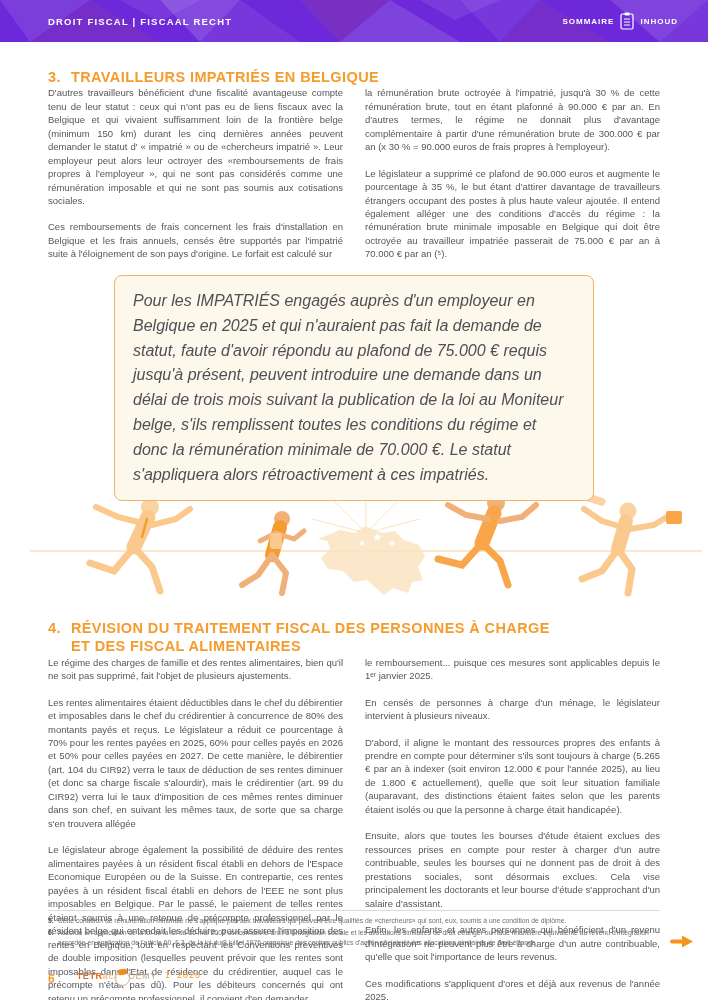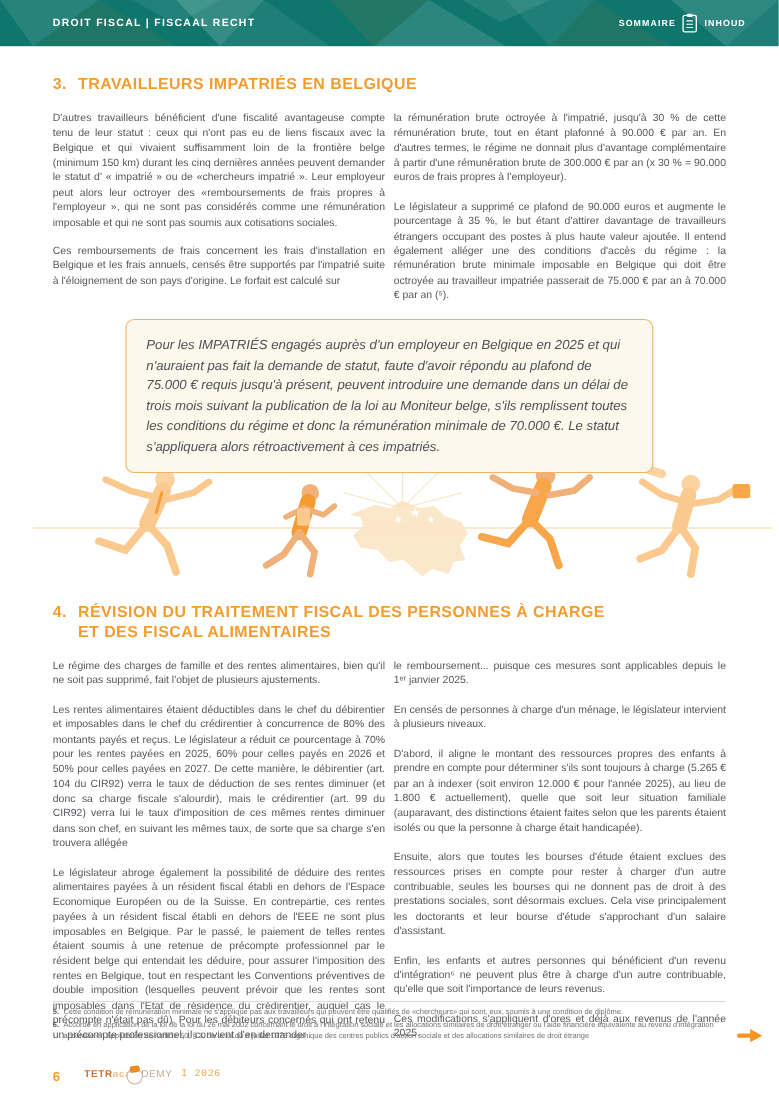--- a/index.html
+++ b/index.html
@@ -10,21 +10,21 @@
     color:#55565b;
     width:708px; height:1000px;
     position:relative;
     overflow:hidden;
   }
 
   
   .band {
     position:relative;
     height:42px;
-    background:#0f766e;
+    background:#6d28d9;
     overflow:hidden;
   }
   .band svg.poly { position:absolute; inset:0; }
   .band-inner {
     position:relative; z-index:2;
     height:100%;
     display:flex; align-items:center; justify-content:space-between;
     padding:0 30px 0 48px;
   }
   .band-left {
@@ -44,42 +44,42 @@
   .sec-title {
     display:flex; align-items:flex-start;
     color:#f59c2f; font-weight:bold;
     font-size:14.5px; letter-spacing:.4px;
     line-height:1.25;
   }
   .sec-title .num { margin-right:10px; }
   .title3 { margin-top:26px; }
   .title4 { margin-top:14px; }
 
-  .cols { display:flex; gap:8px; margin-top:15px; }
+  .cols { display:flex; gap:22px; }
   .col { flex:1; }
   .col p {
     font-size:9.5px; line-height:1.42;
     text-align:justify;
     margin-bottom:13px;
     color:#55565b;
   }
   .col p:last-child { margin-bottom:0; }
 
   
   .callout {
     position:relative; z-index:3;
     width:480px; margin:14px auto 0 auto;
     background:#fdf8ec;
     border:1px solid #f2b366;
     border-radius:8px;
     padding:13px 18px;
   }
   .callout p {
     font-style:italic;
-    font-size:12px; line-height:1.55;
+    font-size:16px; line-height:1.55;
     color:#4f5055;
   }
 
   
   .illu {
     position:relative; z-index:2;
     margin:-8px -18px 0 -18px;
     height:112px;
   }
 

